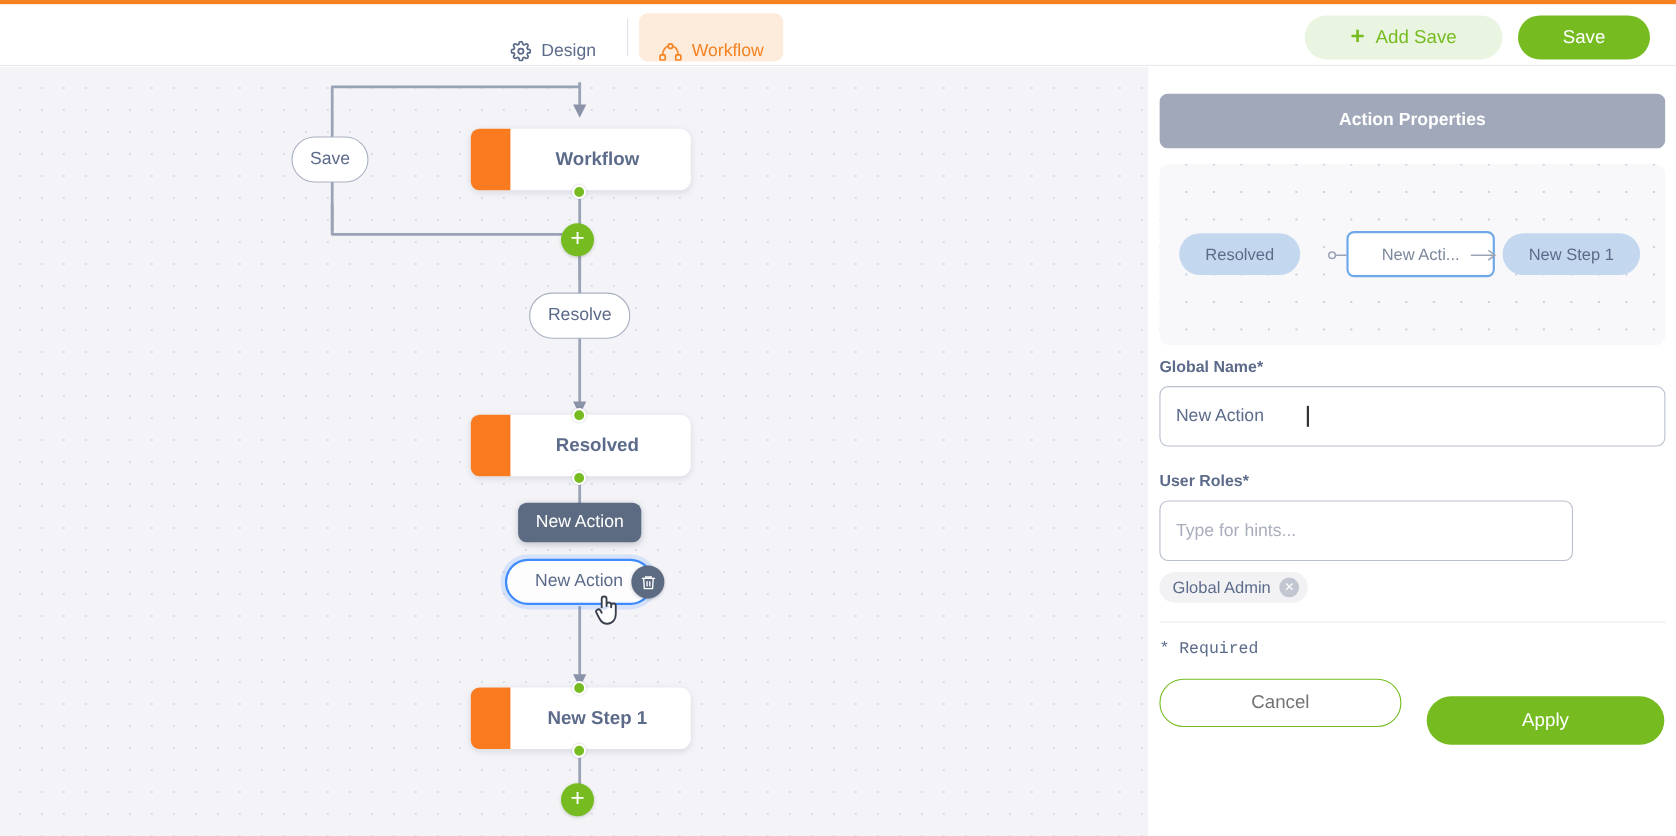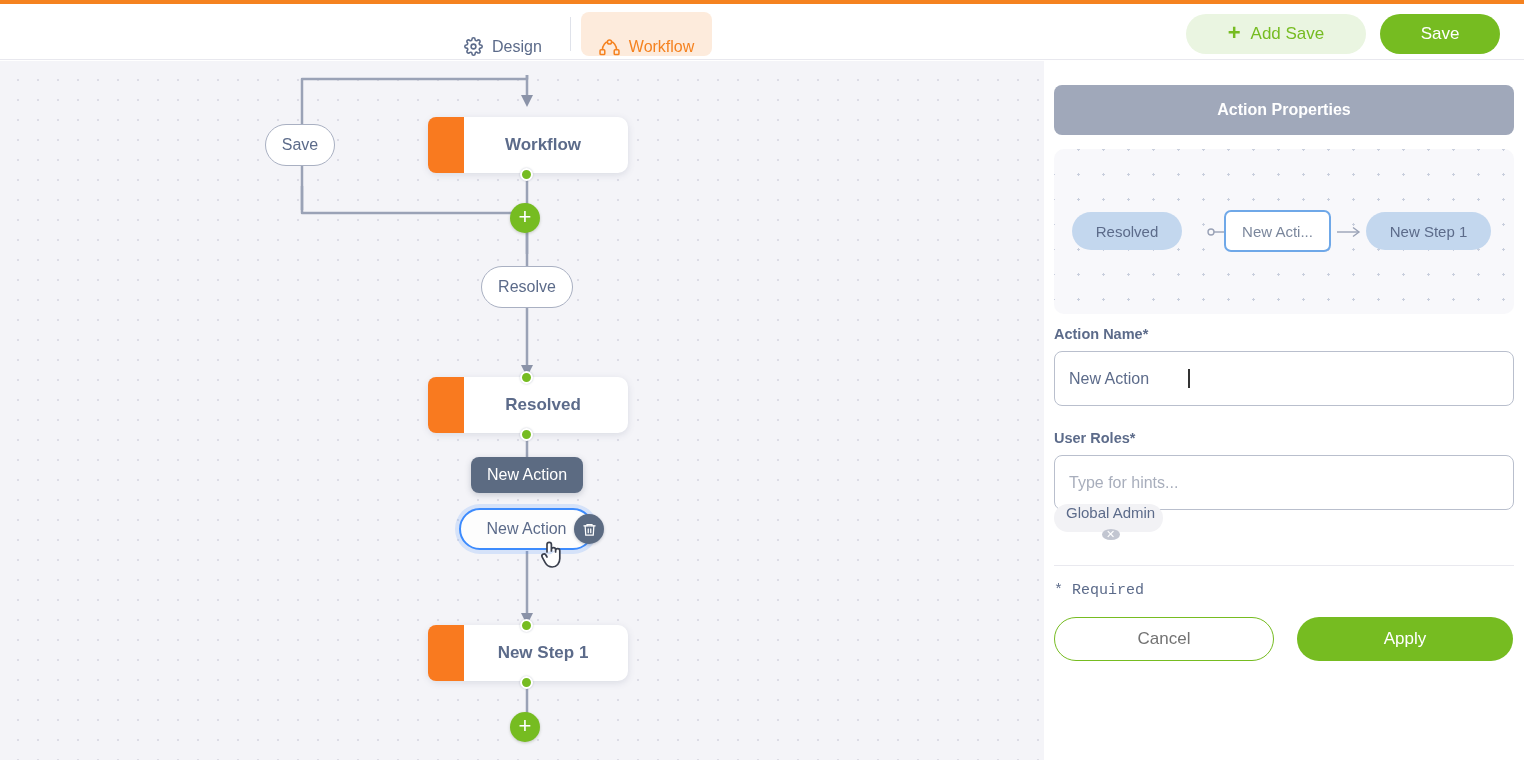--- a/index.html
+++ b/index.html
@@ -282,20 +282,21 @@
     position: absolute;
     width: 216px; height: 44px;
     border-radius: 22px;
     background: #76BC21;
     border: none;
     color: #ffffff;
     font-size: 17px;
     display: flex; align-items: center; justify-content: center;
     cursor: pointer;
     font-family: inherit;
+    margin-top: 16px;
   }
 </style>
 </head>
 <body>
 
 <div class="top-strip"></div>
 
 <div class="header">
 
   <div class="tabs">
@@ -425,38 +426,38 @@
   </div>
 
   <div class="mini-map">
     <div class="mini-node" style="left:18px; top:63px; width:110px;">Resolved</div>
 
     <svg style="position:absolute; left:128px; top:76px;" width="44" height="14">
       <circle cx="29" cy="7" r="3" fill="none" stroke="#9aa2b6" stroke-width="1.4"></circle>
       <path d="M32 7 H42" stroke="#9aa2b6" stroke-width="1.4" fill="none"></path>
     </svg>
 
-    <div class="mini-node-sel" style="left:170px; top:61px; width:107px;">New Acti...</div>
+    <div class="mini-node-sel" style="left:170px; top:61px; width:135px;">New Acti...</div>
 
     <svg style="position:absolute; left:283px; top:76px;" width="32" height="14">
       <path d="M0 7 H22" stroke="#9aa2b6" stroke-width="1.4" fill="none"></path>
       <path d="M16 2.5 L22 7 L16 11.5" stroke="#9aa2b6" stroke-width="1.4" fill="none"></path>
     </svg>
 
     <div class="mini-node" style="left:312px; top:63px; width:125px;">New Step 1</div>
   </div>
 
-  <div class="field-label" style="left:10px; top:255px;">Action Name*</div>
+  <div class="field-label" style="left:10px; top:255px;">Global Name*</div>
   <input class="text-input" style="left: 10px; top: 280px; width: 460px; height: 55px;" value="New Action">
   <div class="caret" style="left:144px; top:298px;"></div>
 
   <div class="field-label" style="left:10px; top:359px;">User Roles*</div>
-  <input class="text-input" style="left: 10px; top: 384px; width: 460px; height: 55px;" placeholder="Type for hints...">
-
-  <div class="chip" style="left:10px; top:433px;flex-direction:column;">
+  <input class="text-input" style="left: 10px; top: 384px; width: 376px; height: 55px;" placeholder="Type for hints...">
+
+  <div class="chip" style="left:10px; top:449px;">
     <span>Global Admin</span>
     <span class="chip-x">✕</span>
   </div>
 
   <div class="divider" style="left:10px; top:494px; width:460px;"></div>
 
   <div class="required-note" style="left:10px; top:511px;font-family:Liberation Mono, monospace;">* Required</div>
 
   <button class="btn-cancel" style="left:10px; top:546px;">Cancel</button>
   <button class="btn-apply" style="left:253px; top:546px;">Apply</button>

